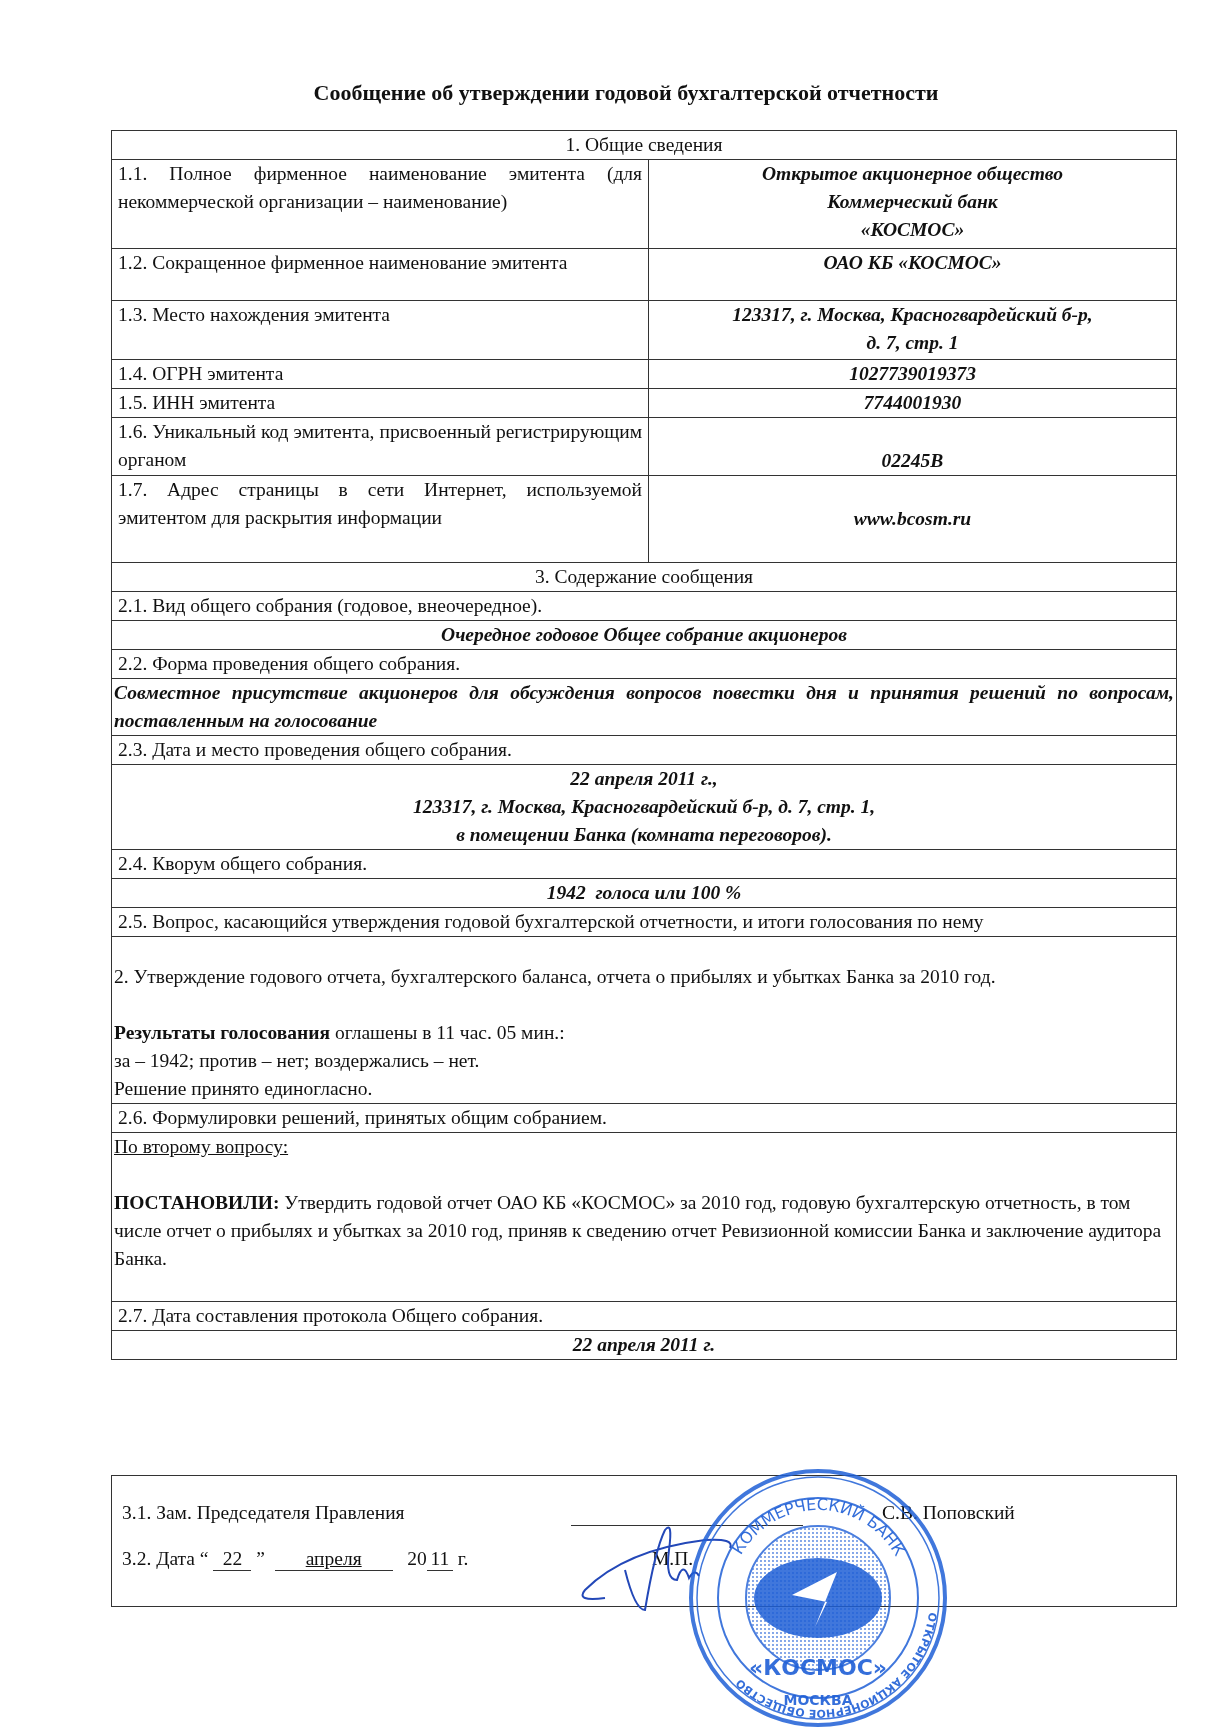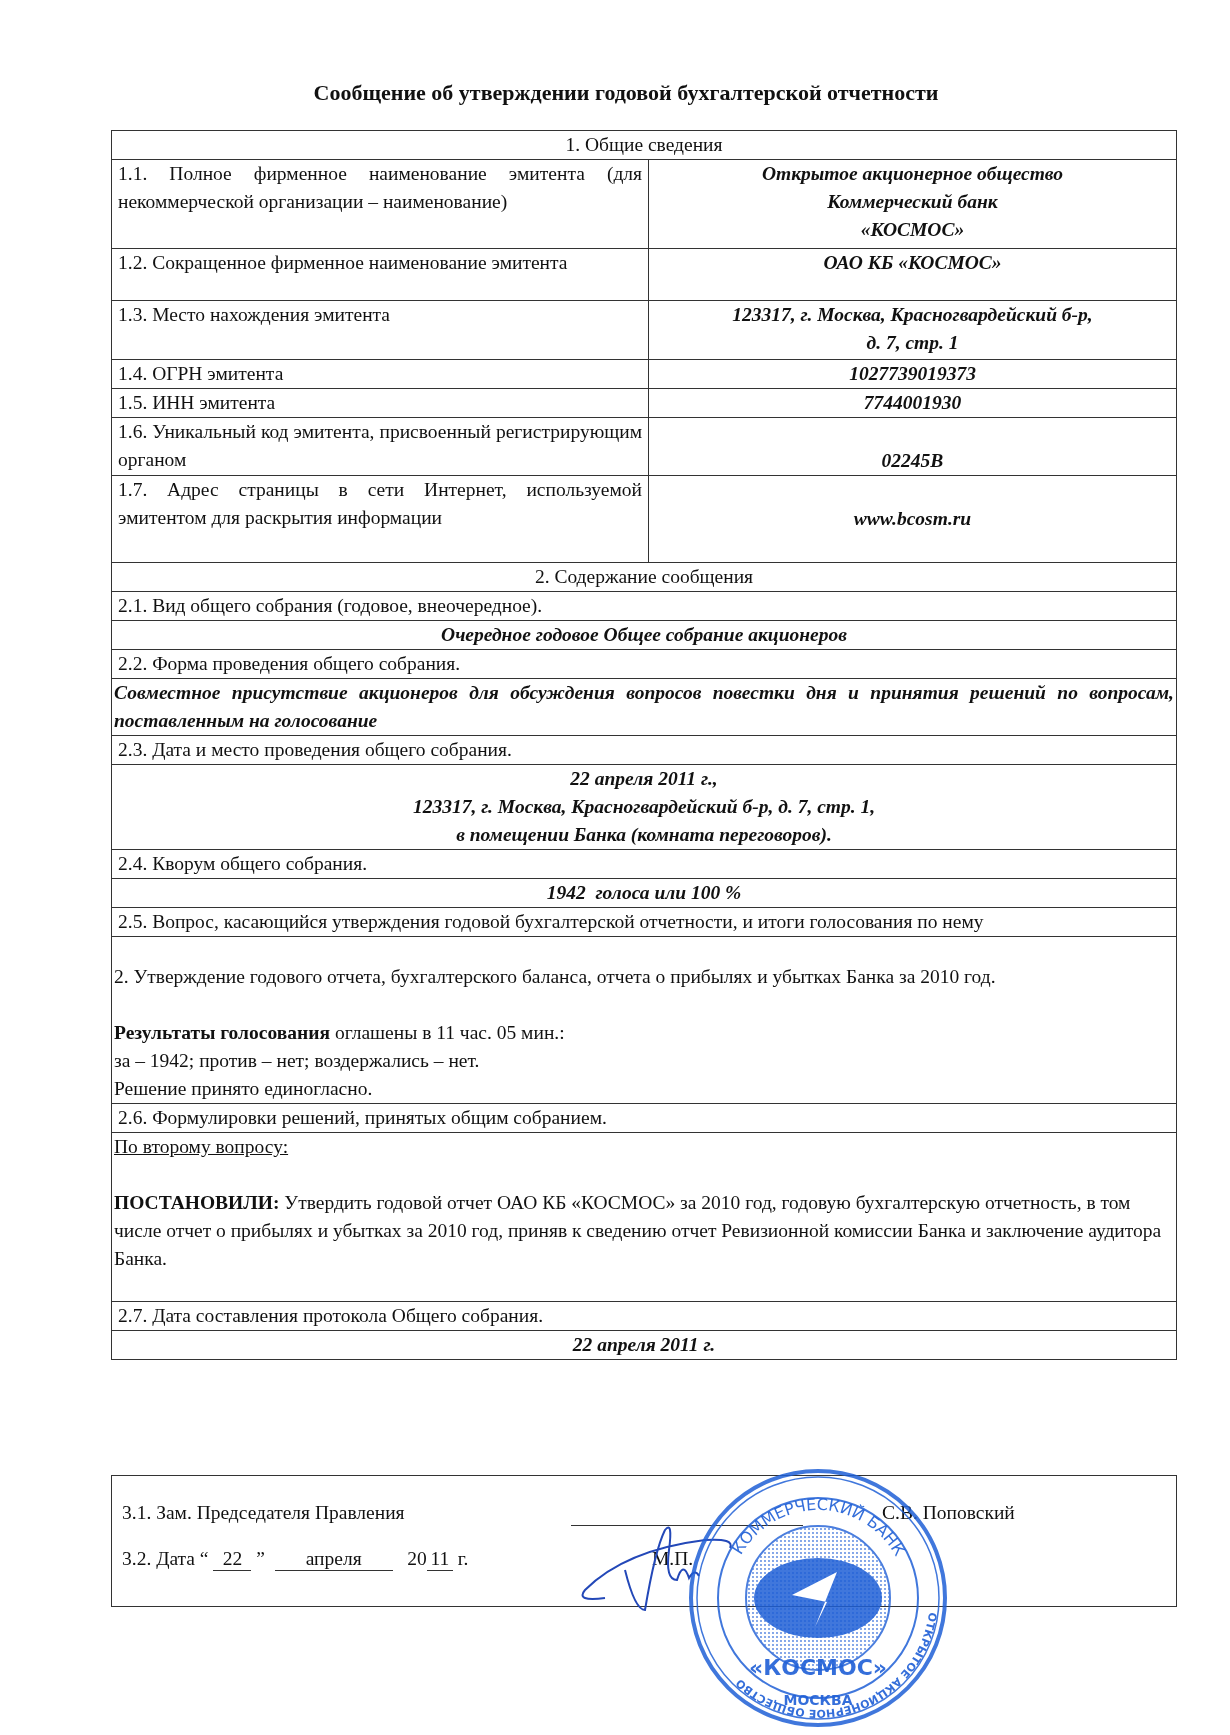--- a/index.html
+++ b/index.html
@@ -73,21 +73,21 @@
   <tr style="height:58px;">
     <td class="lbl">1.6. Уникальный код эмитента, присвоенный регистрирующим органом</td>
     <td class="val vbottom">02245B</td>
   </tr>
   <tr style="height:87px;">
     <td class="lbl">1.7. Адрес страницы в сети Интернет, используемой эмитентом для раскрытия информации</td>
     <td class="val vmid">www.bcosm.ru</td>
   </tr>
 
   <tr>
-    <td colspan="2" class="c">2. Содержание сообщения</td>
+    <td colspan="2" class="c">3. Содержание сообщения</td>
   </tr>
   <tr>
     <td colspan="2">2.1. Вид общего собрания (годовое, внеочередное).</td>
   </tr>
   <tr>
     <td colspan="2" class="c bi">Очередное годовое Общее собрание акционеров</td>
   </tr>
   <tr>
     <td colspan="2">2.2. Форма проведения общего собрания.</td>
   </tr>
@@ -147,21 +147,21 @@
   <tbody>
   <tr>
         <td class="sig-body">
     <span class="line31">3.1. Зам. Председателя Правления</span>
     <span class="sigline"></span>
     <span class="signame">С.В. Поповский</span>
     <span class="line32">
       <span>3.2. Дата “</span>
       <span class="ufill" style="width:38px;">22</span>
       <span>”</span>
-      &nbsp;<span class="ufill" style="width:118px;">апреля</span>
+      &nbsp;<span class="ufill" style="width:118px;text-decoration:underline;">апреля</span>
       &nbsp;&nbsp;<span>20</span><span class="ufill" style="width:26px;font-family:Liberation Serif, serif;">11</span>
       <span>г.</span>
     </span>
     <span class="mp">М.П.</span>
   </td>
       </tr>
 </tbody>
   </table>
 
 <svg class="signature" viewBox="0 0 200 110">

